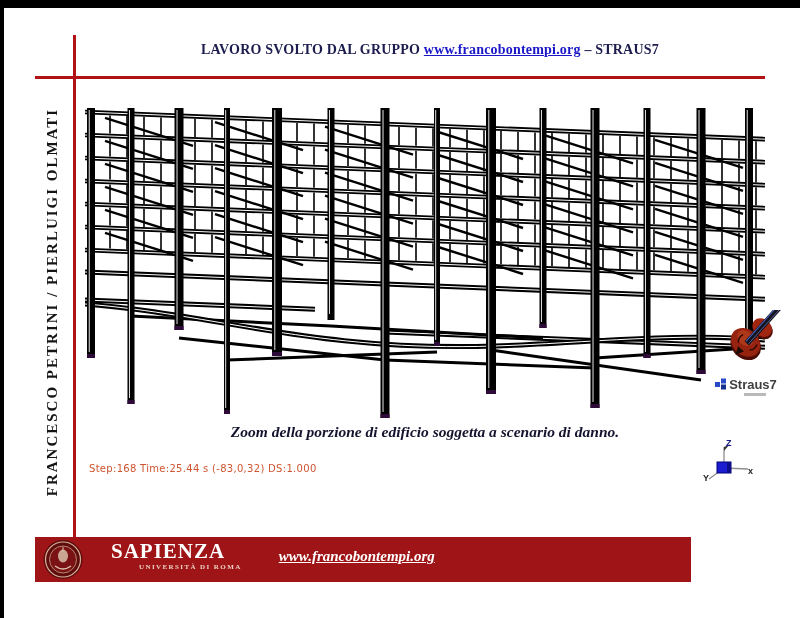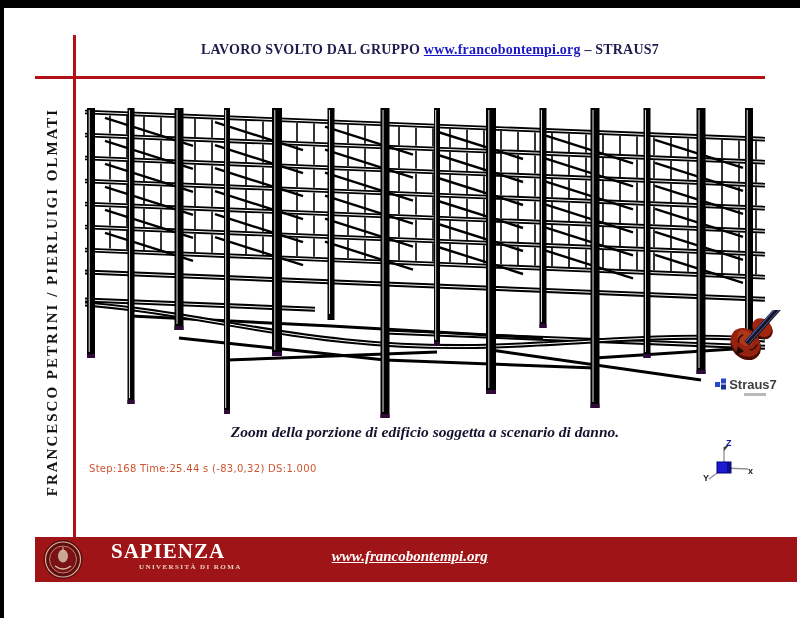--- a/index.html
+++ b/index.html
@@ -26,21 +26,21 @@
   .statusbar{position:absolute;left:89px;top:463px;font-family:"DejaVu Sans",sans-serif;
              font-size:10px;color:#cf5430;letter-spacing:.3px;}
   
   .straus-block{position:absolute;left:708px;top:310px;width:76px;text-align:right;}
   .straus-row{margin-top:1px;display:flex;align-items:center;justify-content:center;gap:2px;}
   .straus-label{font-family:"Liberation Sans",sans-serif;font-size:13px;font-weight:bold;color:#3f3f3f;}
   .straus-tag{width:22px;height:3px;background:#b9b9b9;margin:1px auto 0 36px;}
   
   .axes{position:absolute;left:702px;top:438px;}
   
-  .footer-band{position:absolute;left:35px;top:537px;width:762px;height:45px;background:#9f1416;text-decoration:underline;}
+  .footer-band{position:absolute;left:35px;top:537px;width:656px;height:45px;background:#9f1416;text-decoration:underline;}
   .sap-emblem{position:absolute;left:7px;top:2px;}
   .sap-word{position:absolute;left:76px;top:3px;color:#ffffff;}
   .sap-name{font-size:21px;font-weight:bold;letter-spacing:1px;line-height:23px;}
   .sap-sub{font-size:7px;font-weight:bold;letter-spacing:1.4px;color:#ecd2c4;margin-left:28px;}
   .footer-url{position:absolute;left:50%;top:11px;transform:translateX(-54%);
               color:#ffffff;font-size:15px;font-weight:bold;font-style:italic;
               text-decoration:underline;white-space:nowrap;}
   .fbo-seal{position:absolute;right:26px;top:2px;}
 </style>
 </head>

